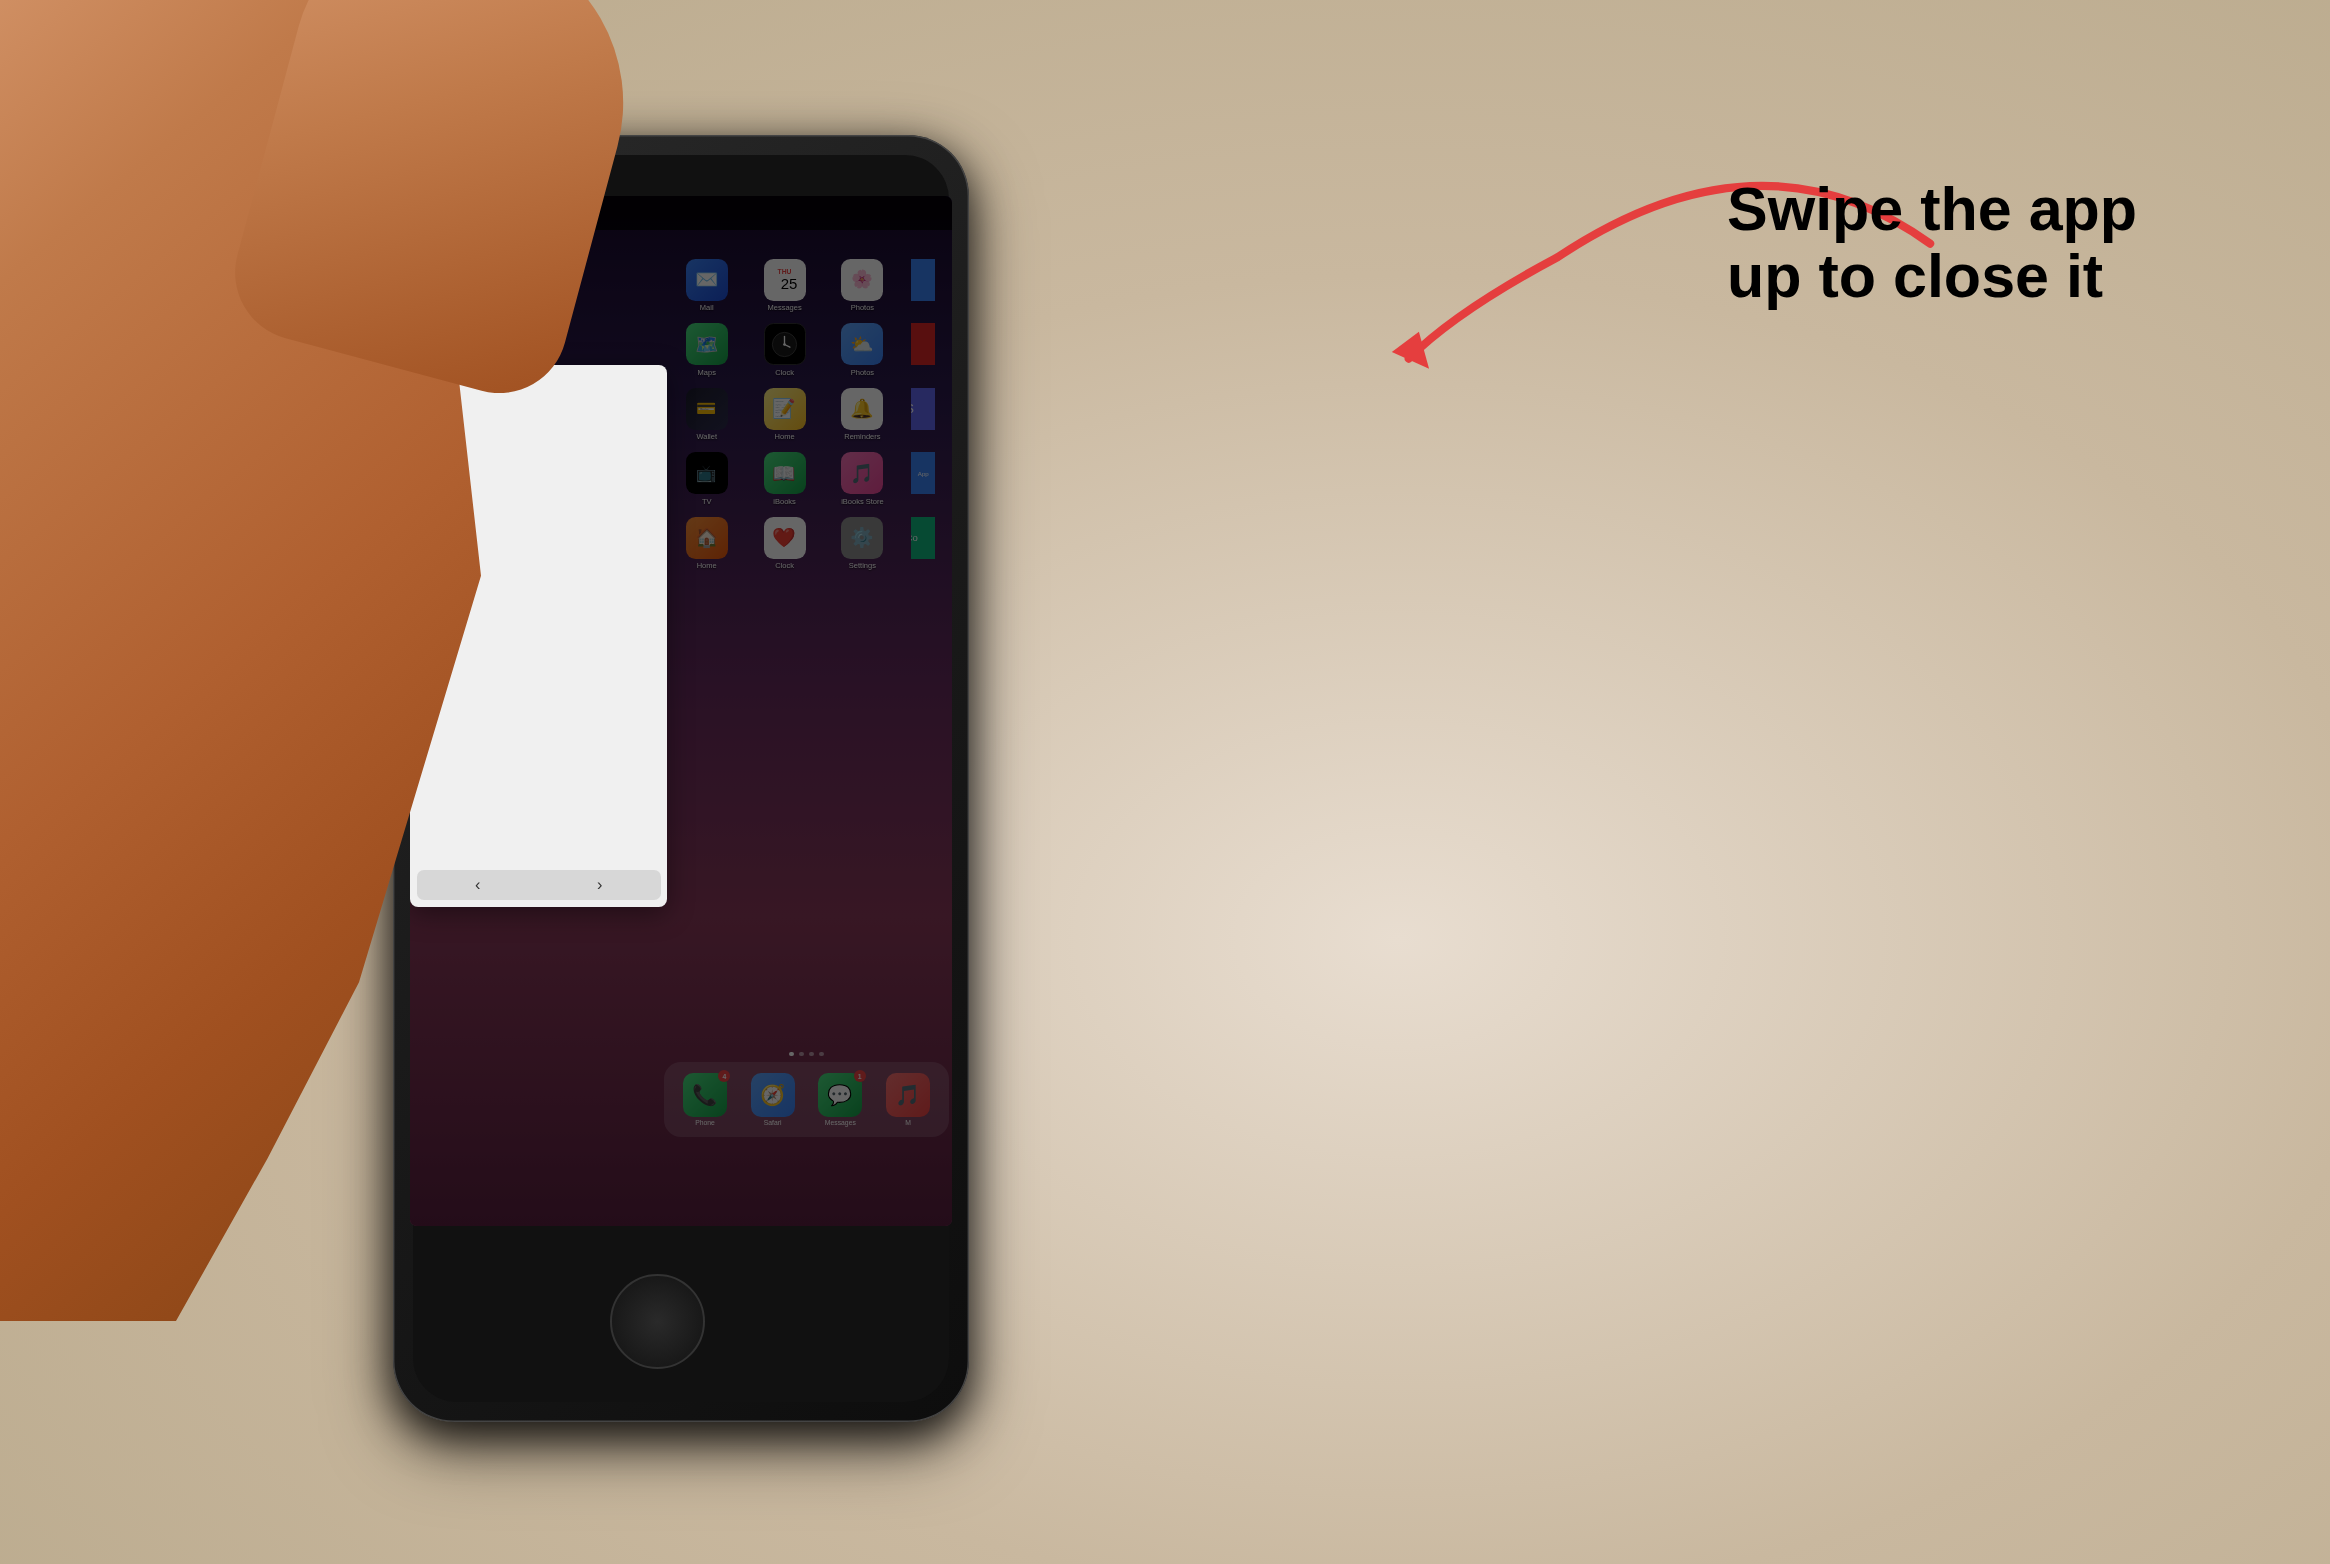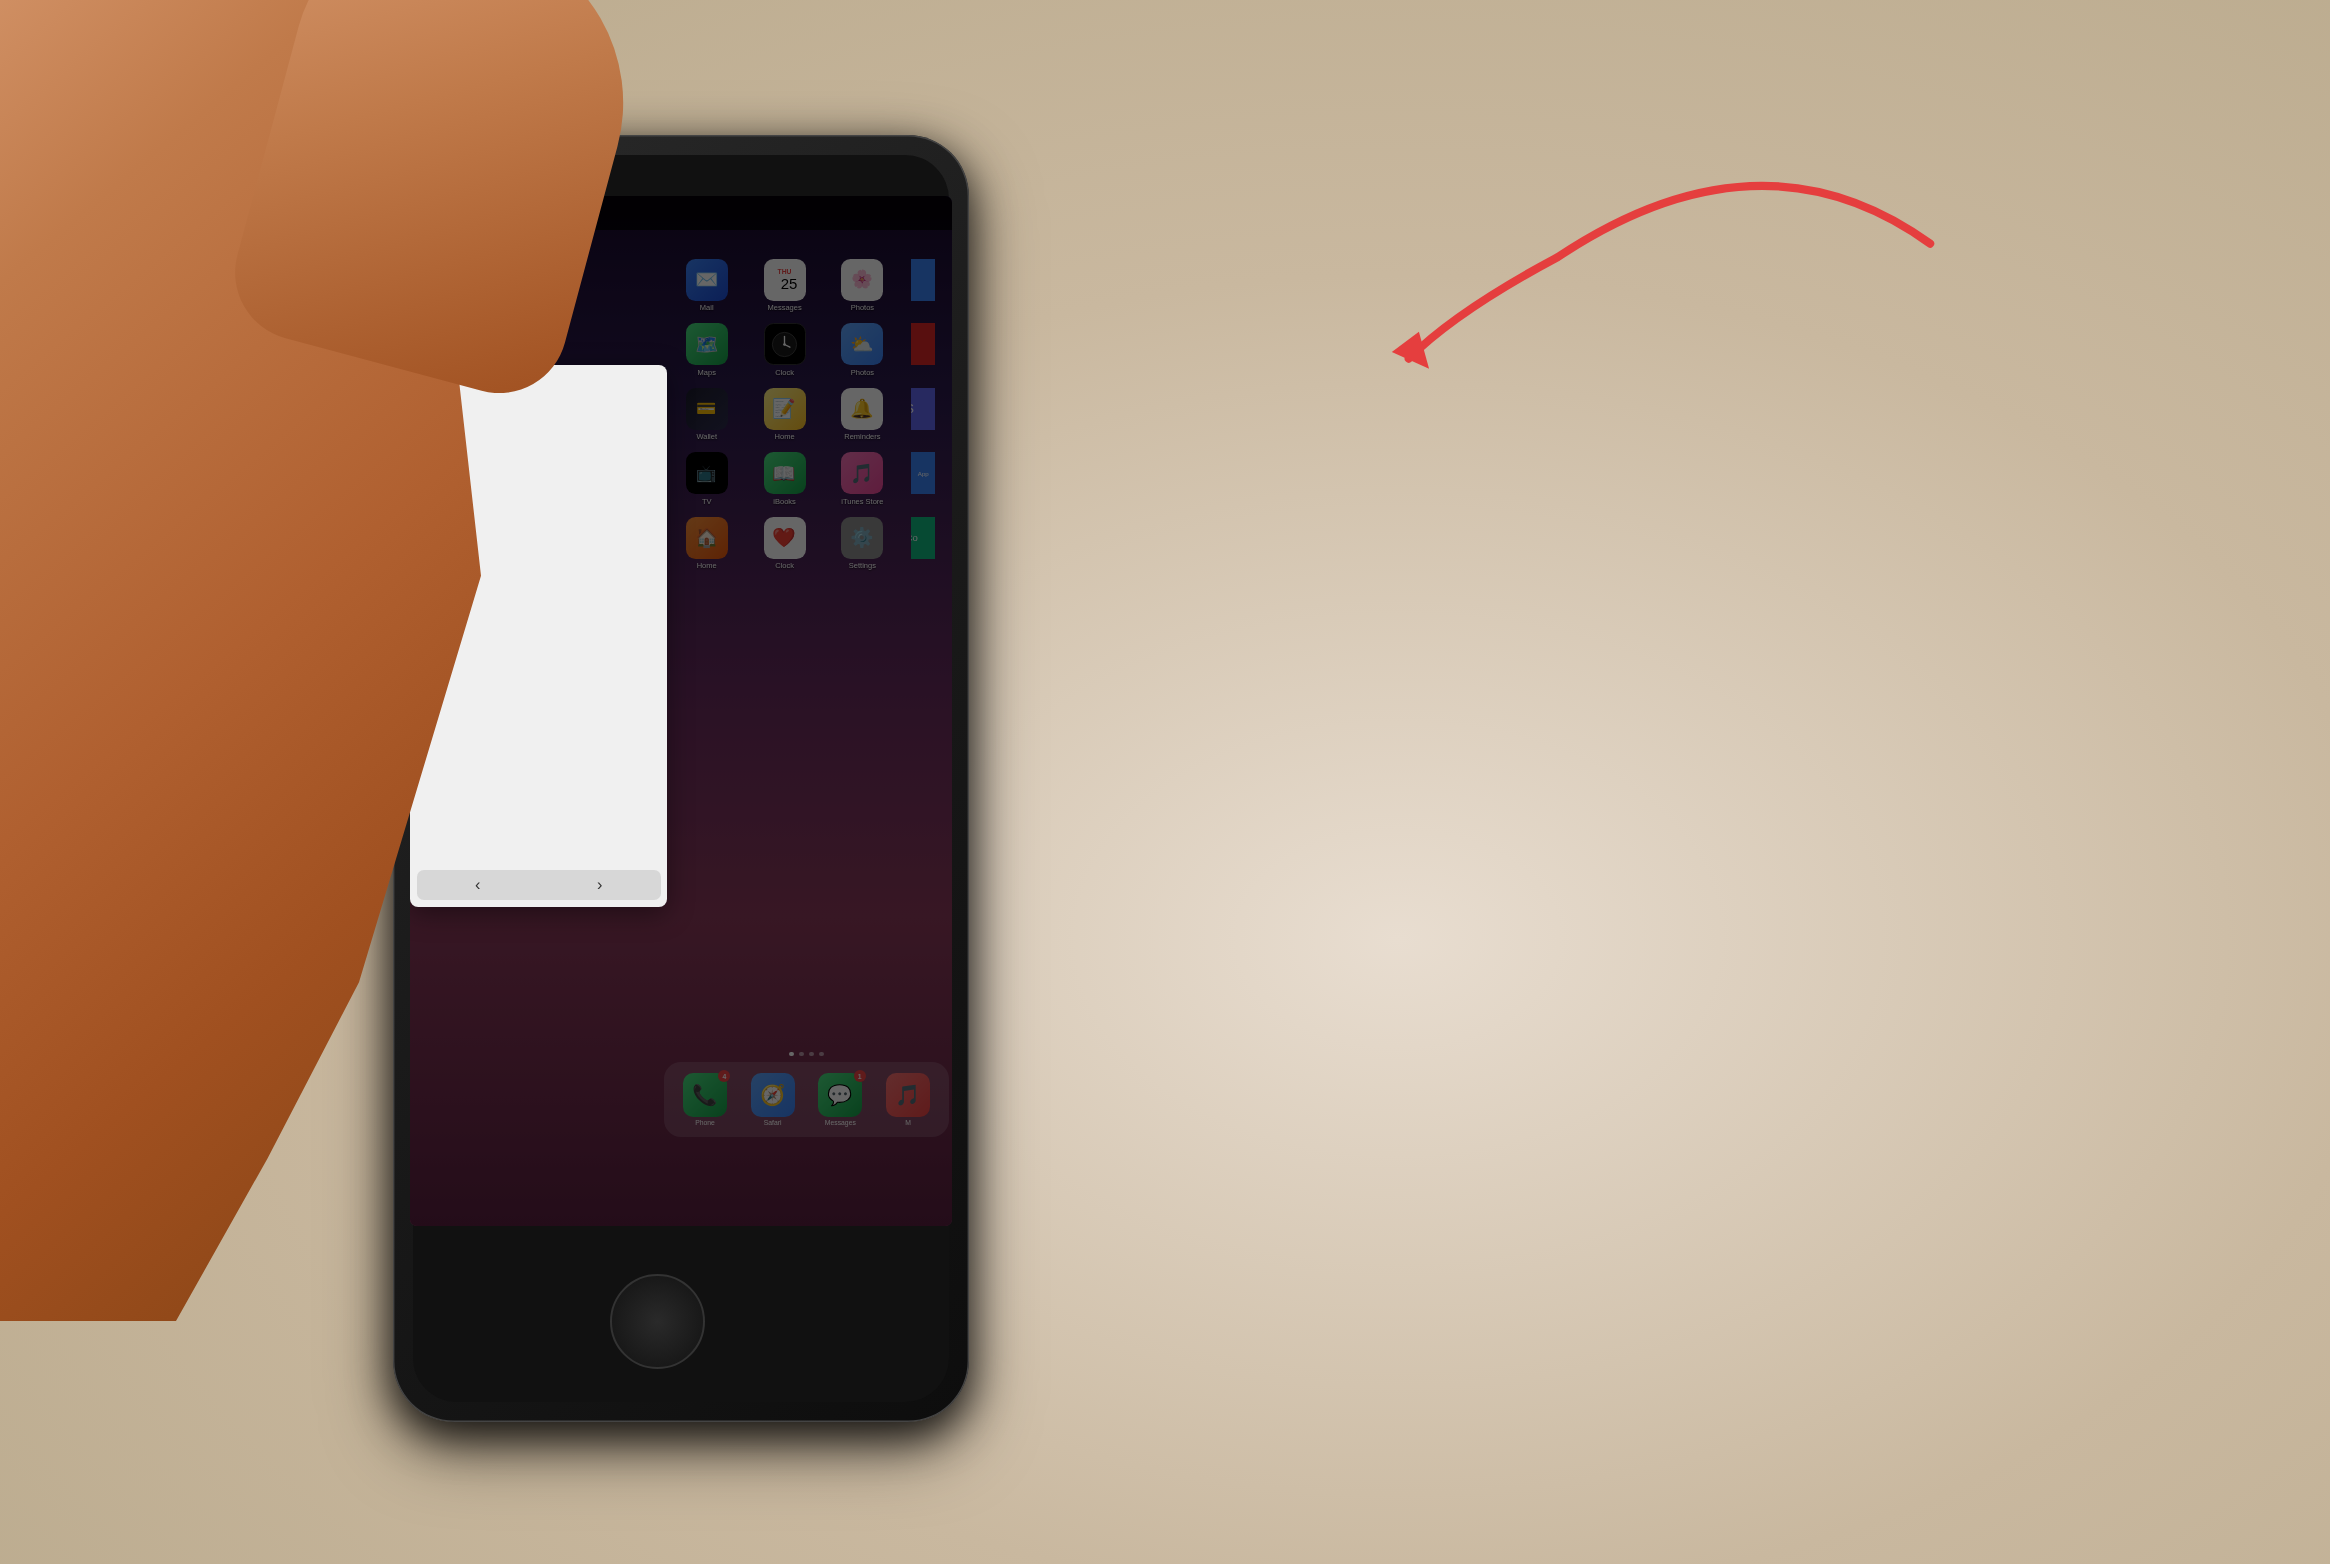--- a/index.html
+++ b/index.html
@@ -397,21 +397,21 @@
       <div class="app-icon">
         <div class="app-icon-img icon-tv" style="font-size:16.3px;">📺</div>
         <span class="app-icon-label">TV</span>
       </div>
       <div class="app-icon">
         <div class="app-icon-img icon-ibooks">📖</div>
         <span class="app-icon-label">iBooks</span>
       </div>
       <div class="app-icon">
         <div class="app-icon-img icon-itunes">🎵</div>
-        <span class="app-icon-label">iTunes Store</span>
+        <span class="app-icon-label">iBooks Store</span>
       </div>
       <div class="app-icon" style="width:24px; overflow:hidden;">
         <div class="app-icon-img" style="background:#3b82f6; width:42px; border-radius:9.5px; font-size:6.1px; color:white; padding:1.4px;">App</div>
       </div>
     </div>
 
     <div class="app-row">
       <div class="app-icon">
         <div class="app-icon-img icon-home">🏠</div>
         <span class="app-icon-label">Home</span>
@@ -498,14 +498,18 @@
 "></div>
 
 <div class="annotation-container">
   <svg class="arrow-svg" viewBox="0 0 1500 700">
 
     <path d="M 1050 280 Q 800 100 500 300 Q 350 380 280 450" fill="none" stroke="#e53e3e" stroke-width="12" stroke-linecap="round"></path>
 
     <polygon points="255,440 295,410 310,465" fill="#e53e3e"></polygon>
   </svg>
 
+  <div class="annotation-text">
+    <div style="font-size:61px; font-weight:900; color:#000; line-height:1.1;">Swipe the app</div>
+    <div style="font-size:61px; font-weight:900; color:#000; line-height:1.1;">up to close it</div>
+  </div>
 </div>
 
 
 </body></html>

